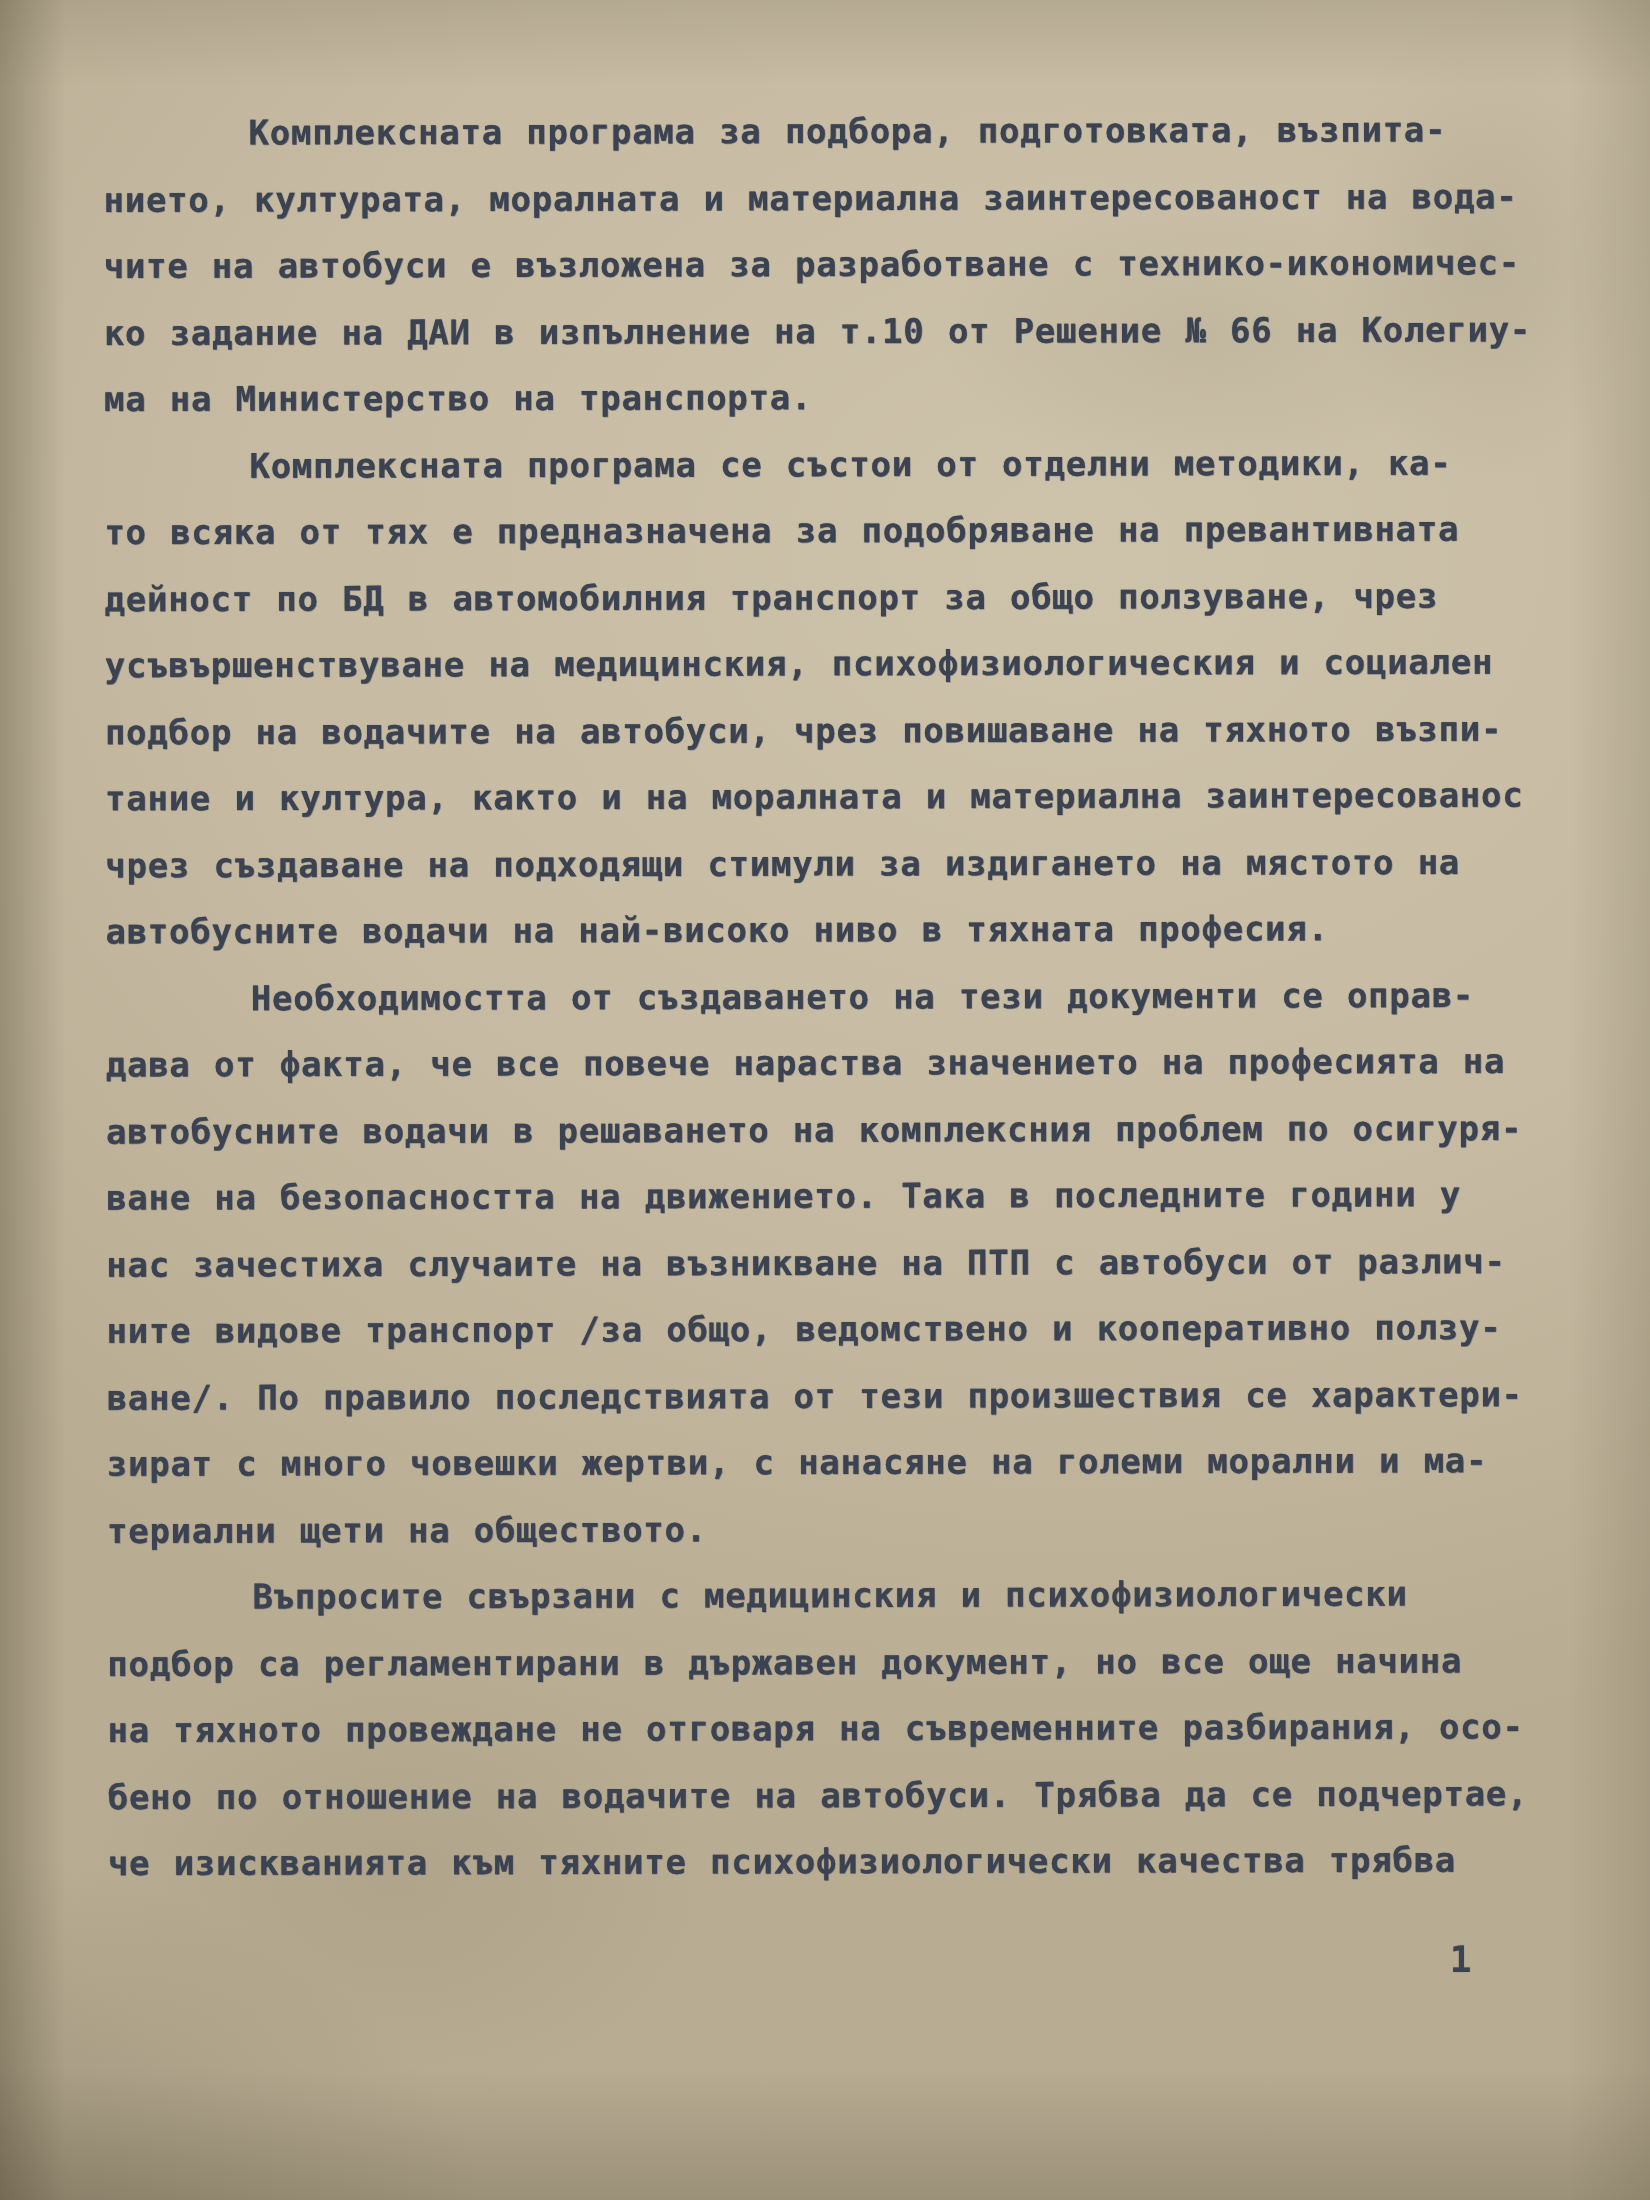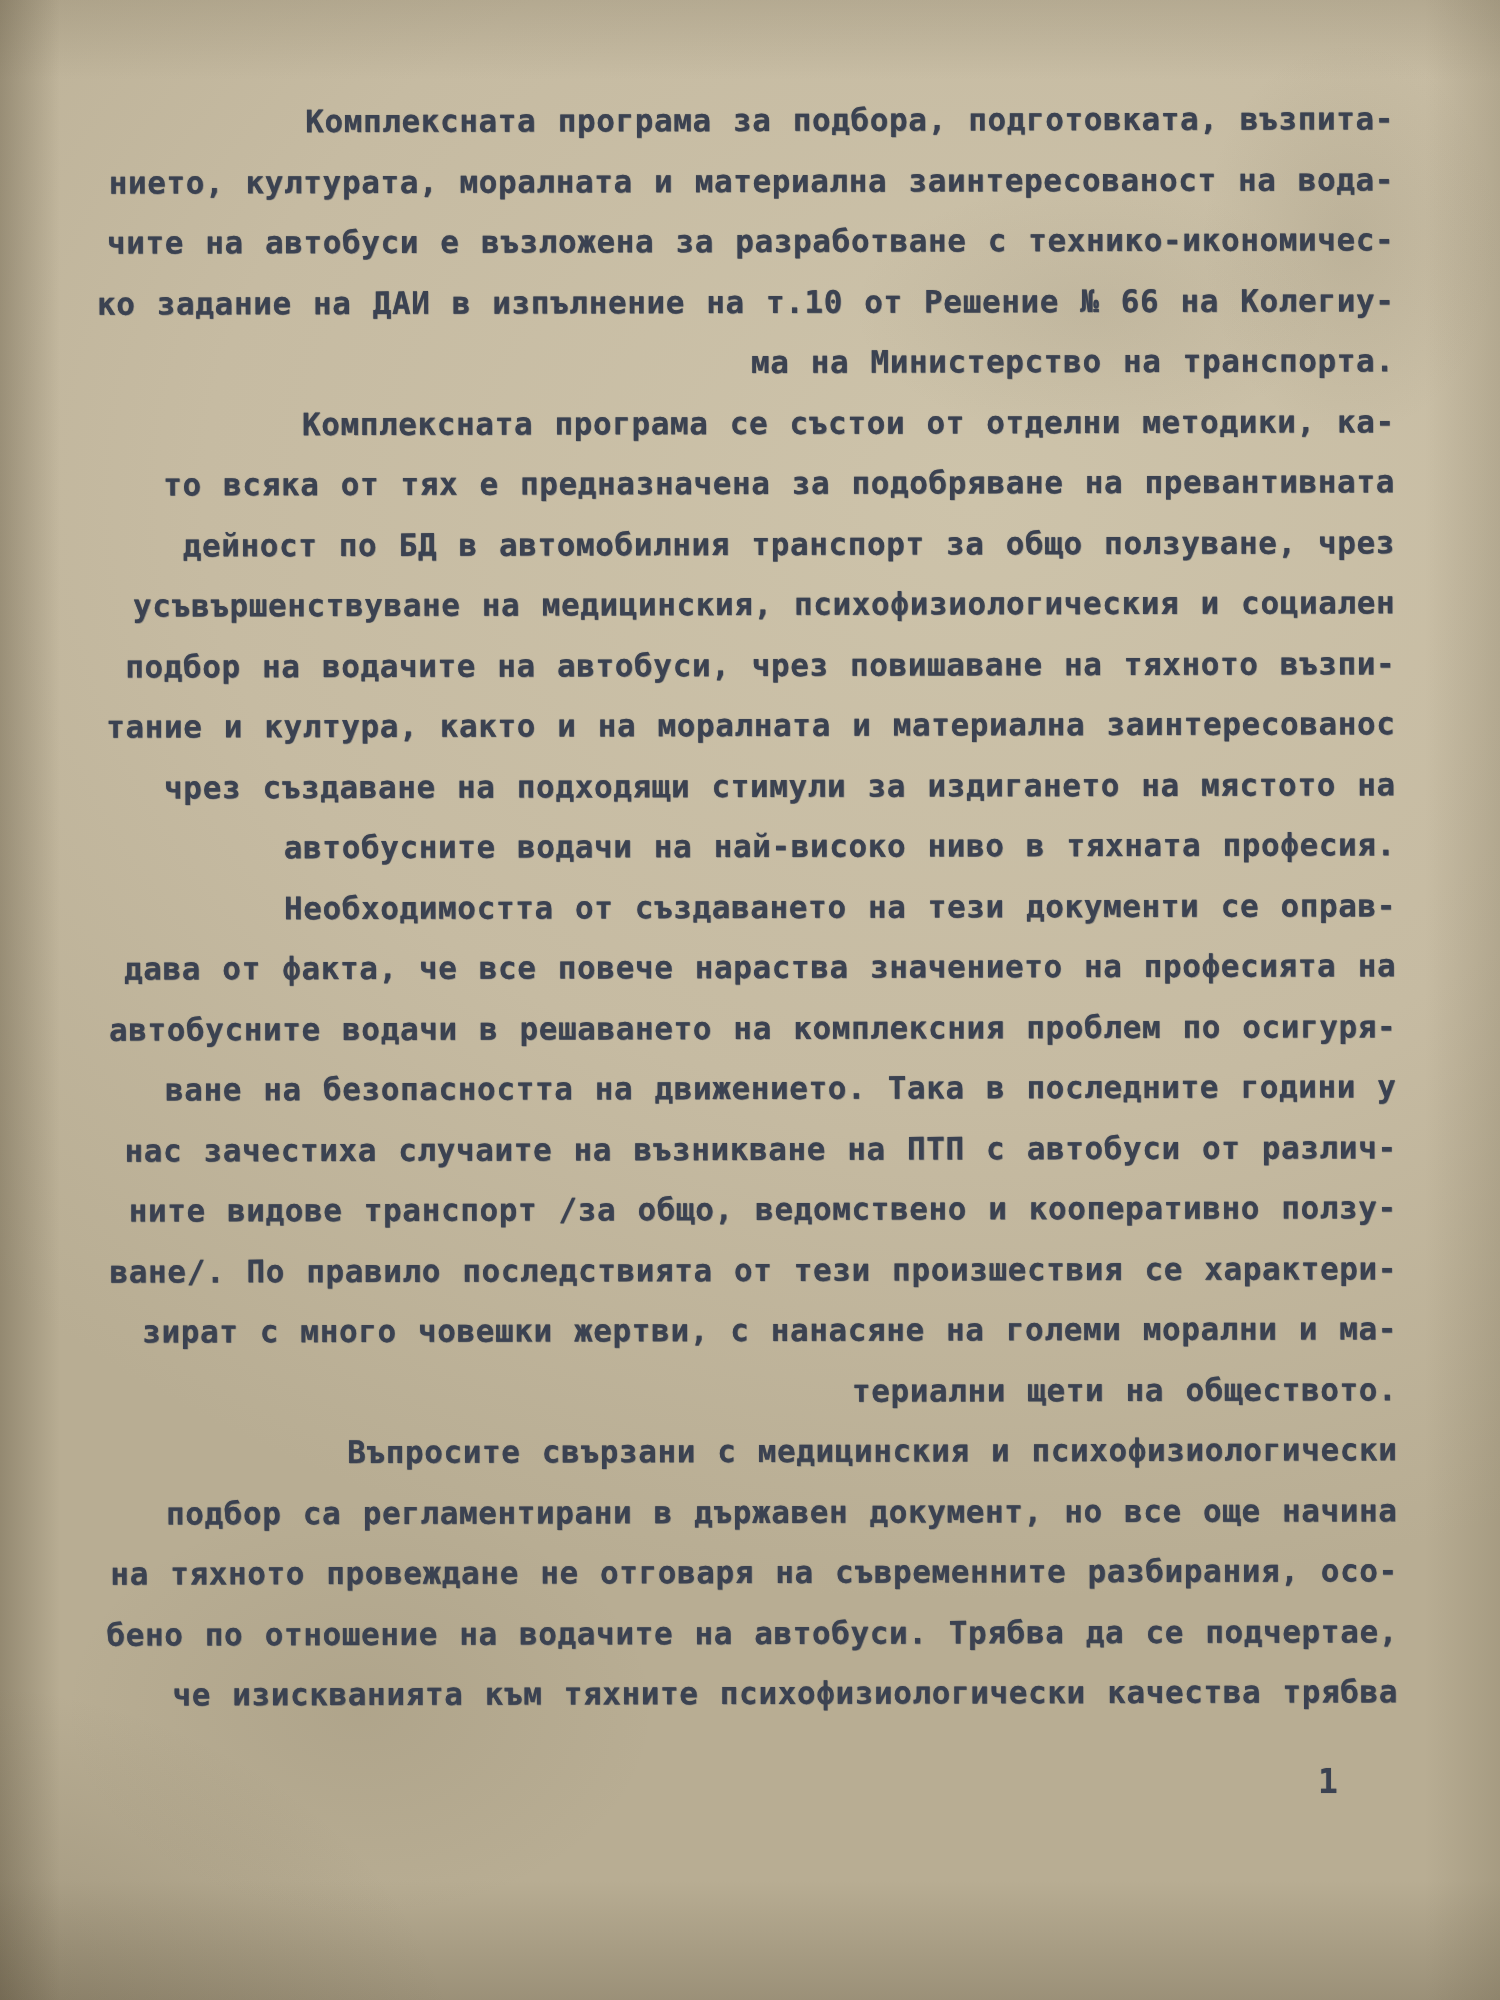--- a/index.html
+++ b/index.html
@@ -17,21 +17,20 @@
       radial-gradient(ellipse 900px 700px at -5% 105%, rgba(75,65,45,0.30), rgba(75,65,45,0) 60%),
       linear-gradient(90deg, rgba(80,70,50,0.35) 0%, rgba(80,70,50,0) 4%),
       linear-gradient(270deg, rgba(95,85,62,0.20) 0%, rgba(95,85,62,0) 5%),
       linear-gradient(0deg, rgba(80,70,50,0.28) 0%, rgba(80,70,50,0) 6%),
       linear-gradient(180deg, rgba(115,105,82,0.22) 0%, rgba(115,105,82,0) 4%),
       radial-gradient(ellipse 1400px 1100px at 65% 25%, #cdc3aa 0%, #c6bba2 55%, #b8ad93 100%);
   }
   .page {
     position: absolute;
     inset: 0;
-    text-align: right;
   }
   .text-block {
     position: absolute;
     left: 96px;
     top: 90px;
     width: 1300px;
     transform: rotate(-0.15deg);
     color: #3b4251;
     font-size: 31px;
     font-weight: bold;

